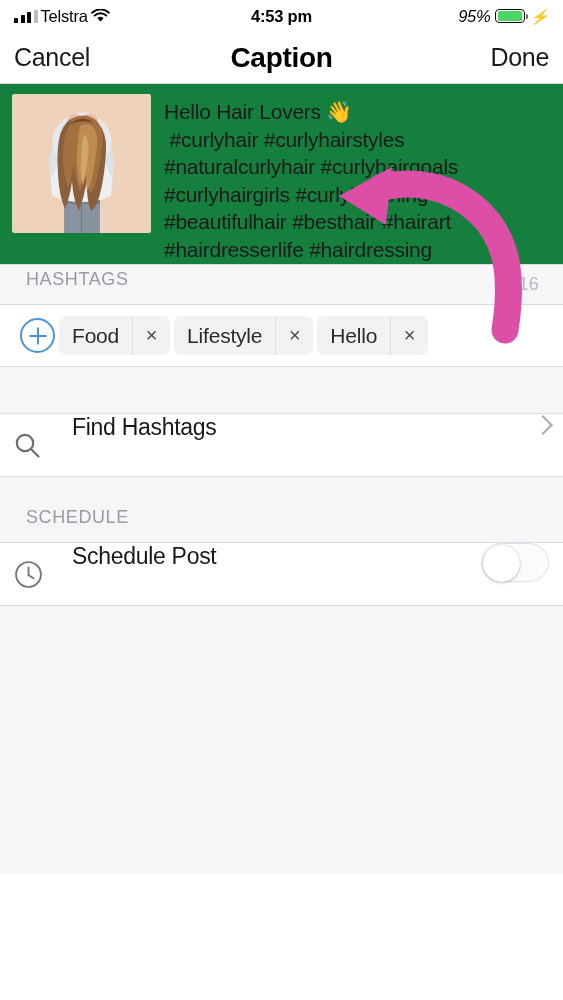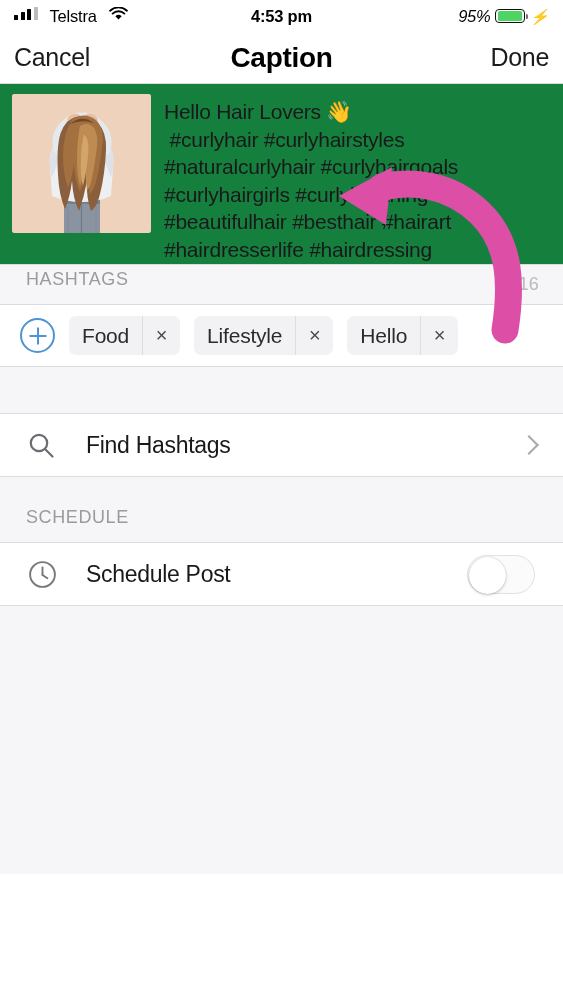--- a/index.html
+++ b/index.html
@@ -10,21 +10,21 @@
     -webkit-font-smoothing:antialiased;
     overflow:hidden;
   }
   #app { position:relative; width:563px; height:1000px; background:#ffffff; }
 
   
   .statusbar {
     height:32px; display:flex; align-items:center;
     padding:0 14px; position:relative; background:#fff;
   }
-  .sb-left { display:flex; gap:12px; }
+  .sb-left { display:flex; align-items:center; gap:3px; }
   .bars { display:flex; align-items:flex-end; gap:2.5px; height:13px; }
   .bars i { display:block; width:4px; background:#000; border-radius:0.5px; }
   .bars i:nth-child(1){ height:5px; }
   .bars i:nth-child(2){ height:8px; }
   .bars i:nth-child(3){ height:11px; }
   .bars i:nth-child(4){ height:13px; background:#bcbcc0; }
   .carrier { font-size:16.5px; color:#000; letter-spacing:-0.2px; }
   .wifi { width:19px; height:14px; position:relative; }
   .sb-center {
     position:absolute; left:0; right:0; text-align:center;
@@ -96,21 +96,21 @@
     border-bottom:1px solid #dcdce0;
   }
   .tab {
     flex:1; text-align:center; font-size:23px; color:#c2c2c8;
     letter-spacing:-0.3px; cursor:pointer;
   }
   .tab.active { color:#000; font-weight:bold; }
 
   
   .chips-row {
-    display:flex; align-items:center; gap:14px;
+    display:flex; align-items:center; gap:4px;
     padding:0 20px; height:62px; background:#fff;
     border-bottom:1px solid #dcdce0;
   }
   .add-btn {
     width:35px; height:35px; flex:none; border-radius:50%;
     border:2px solid #4d94d6; position:relative; cursor:pointer;
   }
   .add-btn::before, .add-btn::after {
     content:""; position:absolute; background:#4d94d6;
     left:50%; top:50%;
@@ -130,22 +130,22 @@
     font-size:20px; color:#4a4a4e; cursor:pointer;
   }
 
   .gap {
     height:47px; background:#F6F6F8;
     border-bottom:1px solid #dcdce0;
   }
 
   
   .row {
-    display:flex; align-items:center; height:63px;
-    padding:0 28px; background:#fff;
+    display:flex; height:63px;
+    padding:0 14px; background:#fff;
     border-bottom:1px solid #dcdce0; cursor:pointer;
   }
   .row-icon {
     width:42px; flex:none; display:flex; align-items:center;
   }
   .row-label {
     font-size:23px; color:#19191b; letter-spacing:-0.3px; padding-left:16px;
   }
   .chev {
     margin-left:auto; width:13px; height:22px; position:relative;

